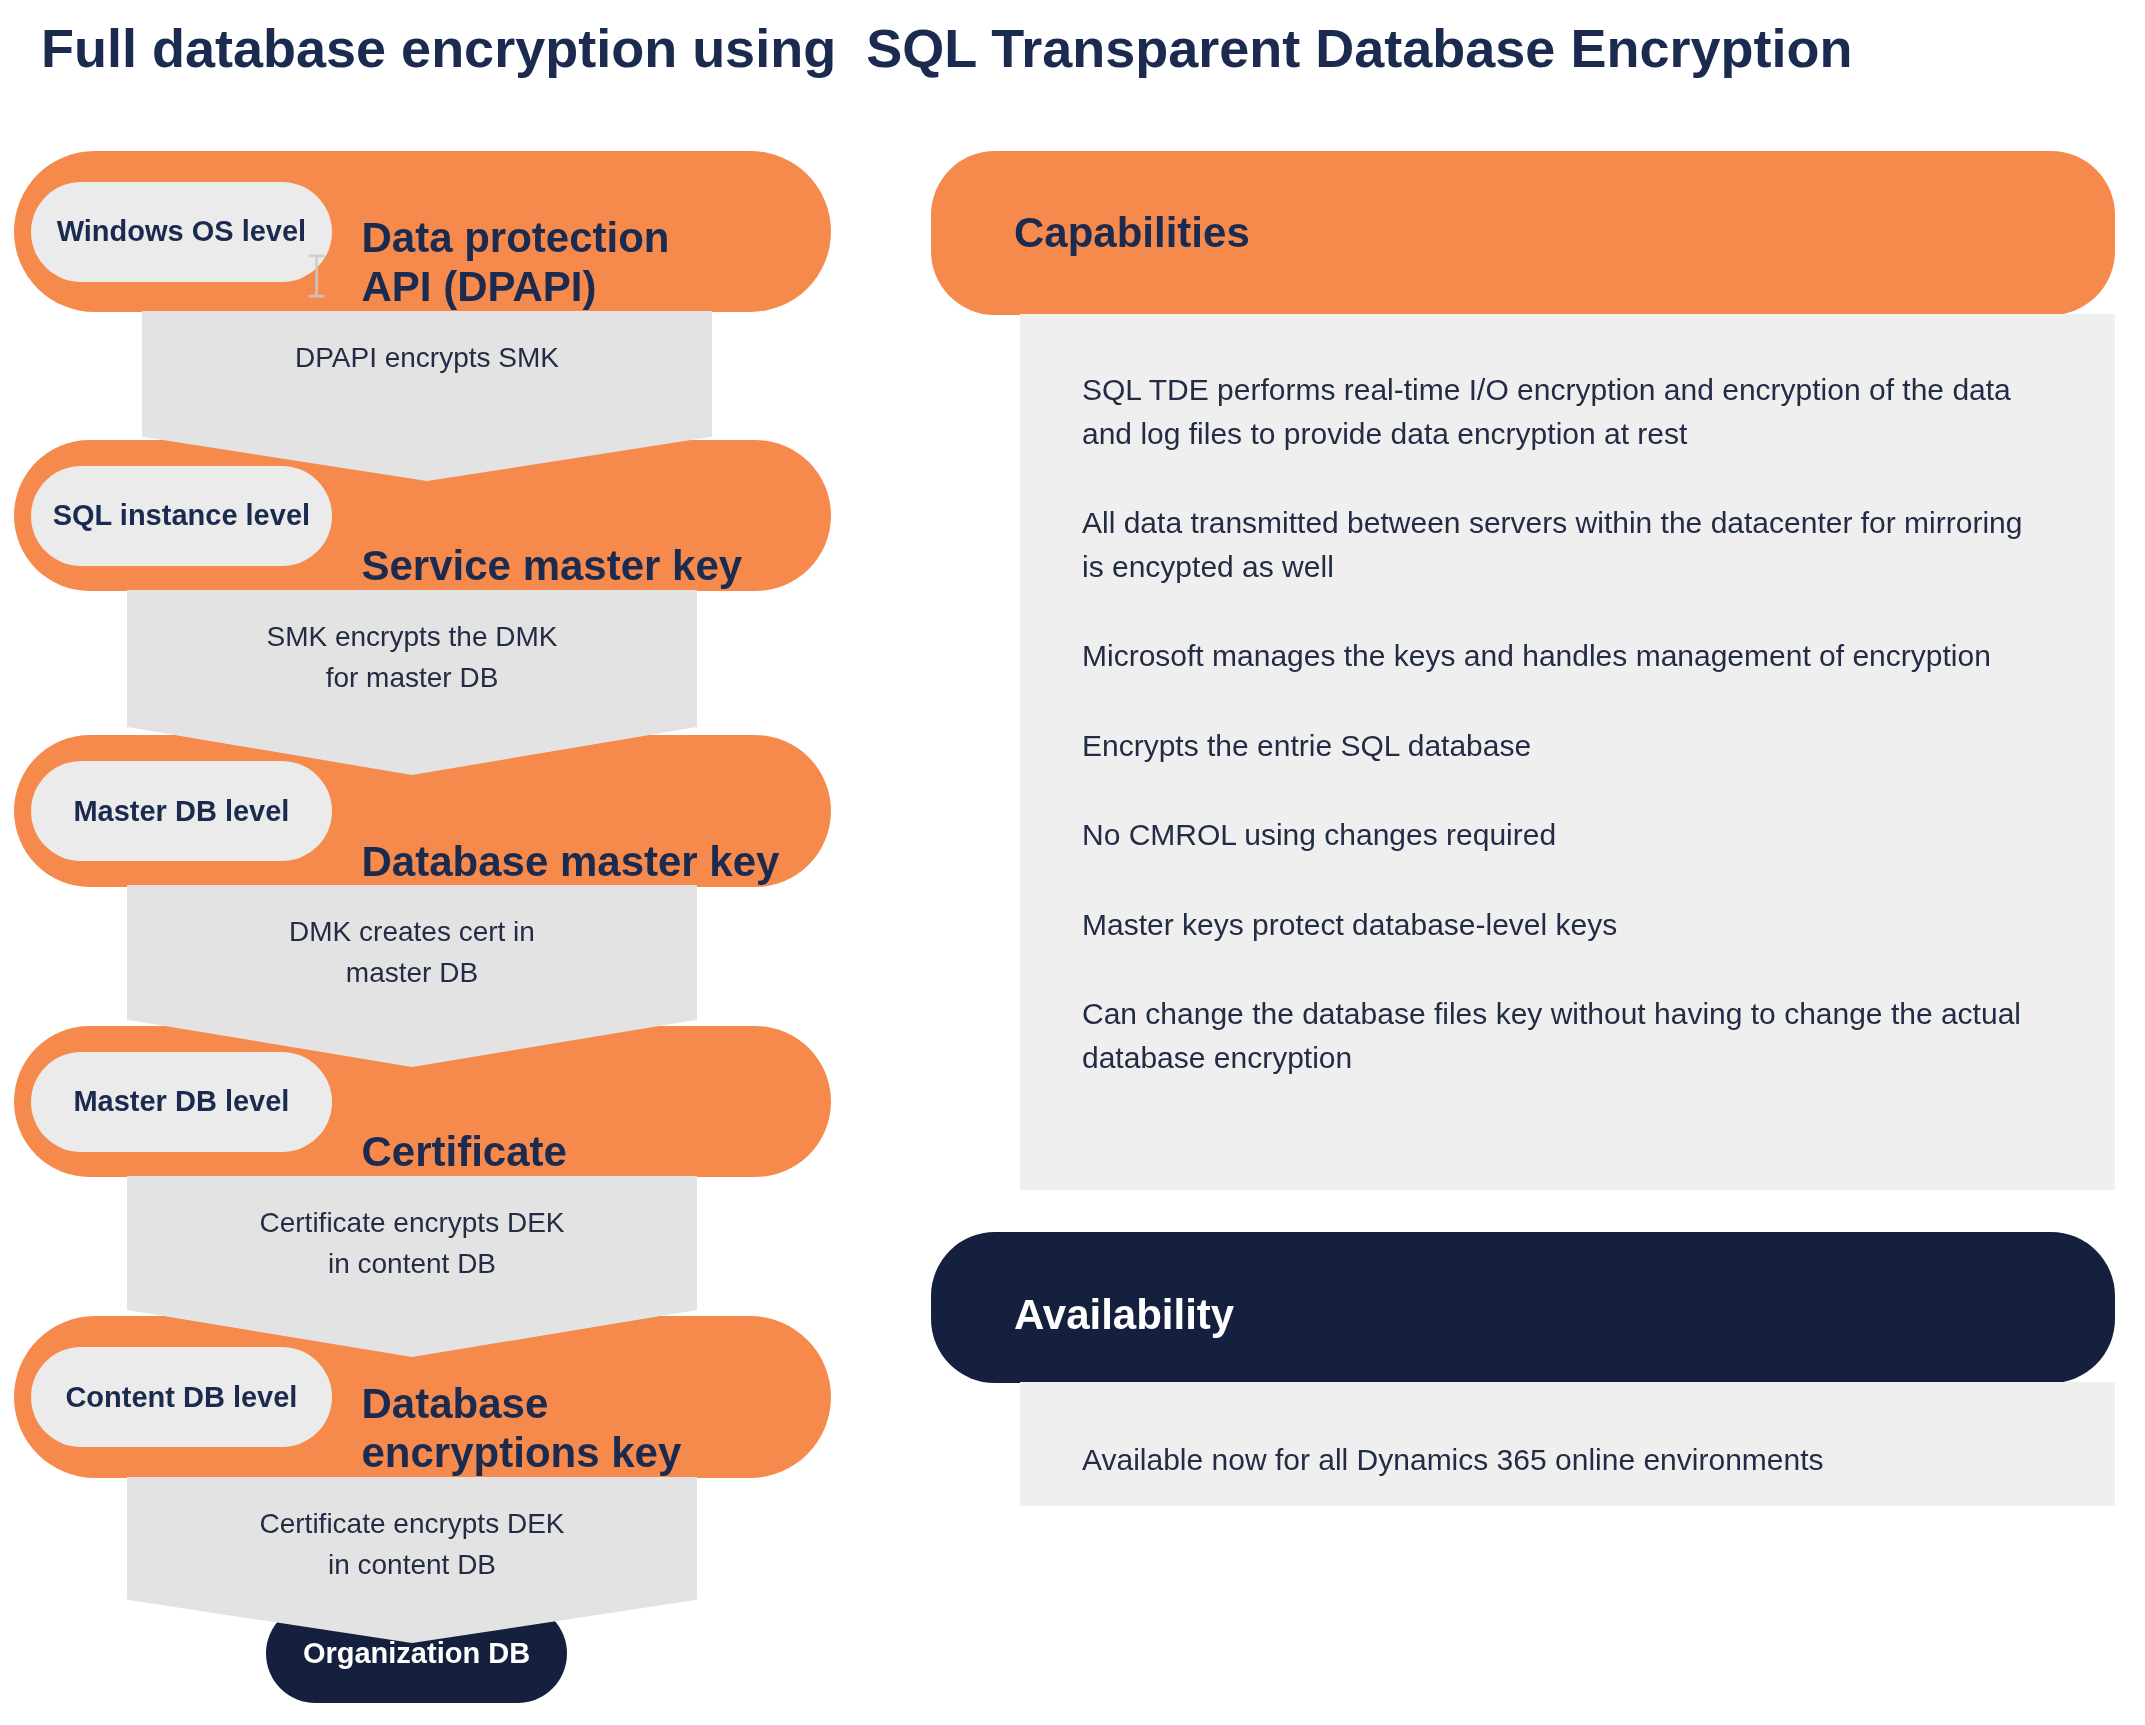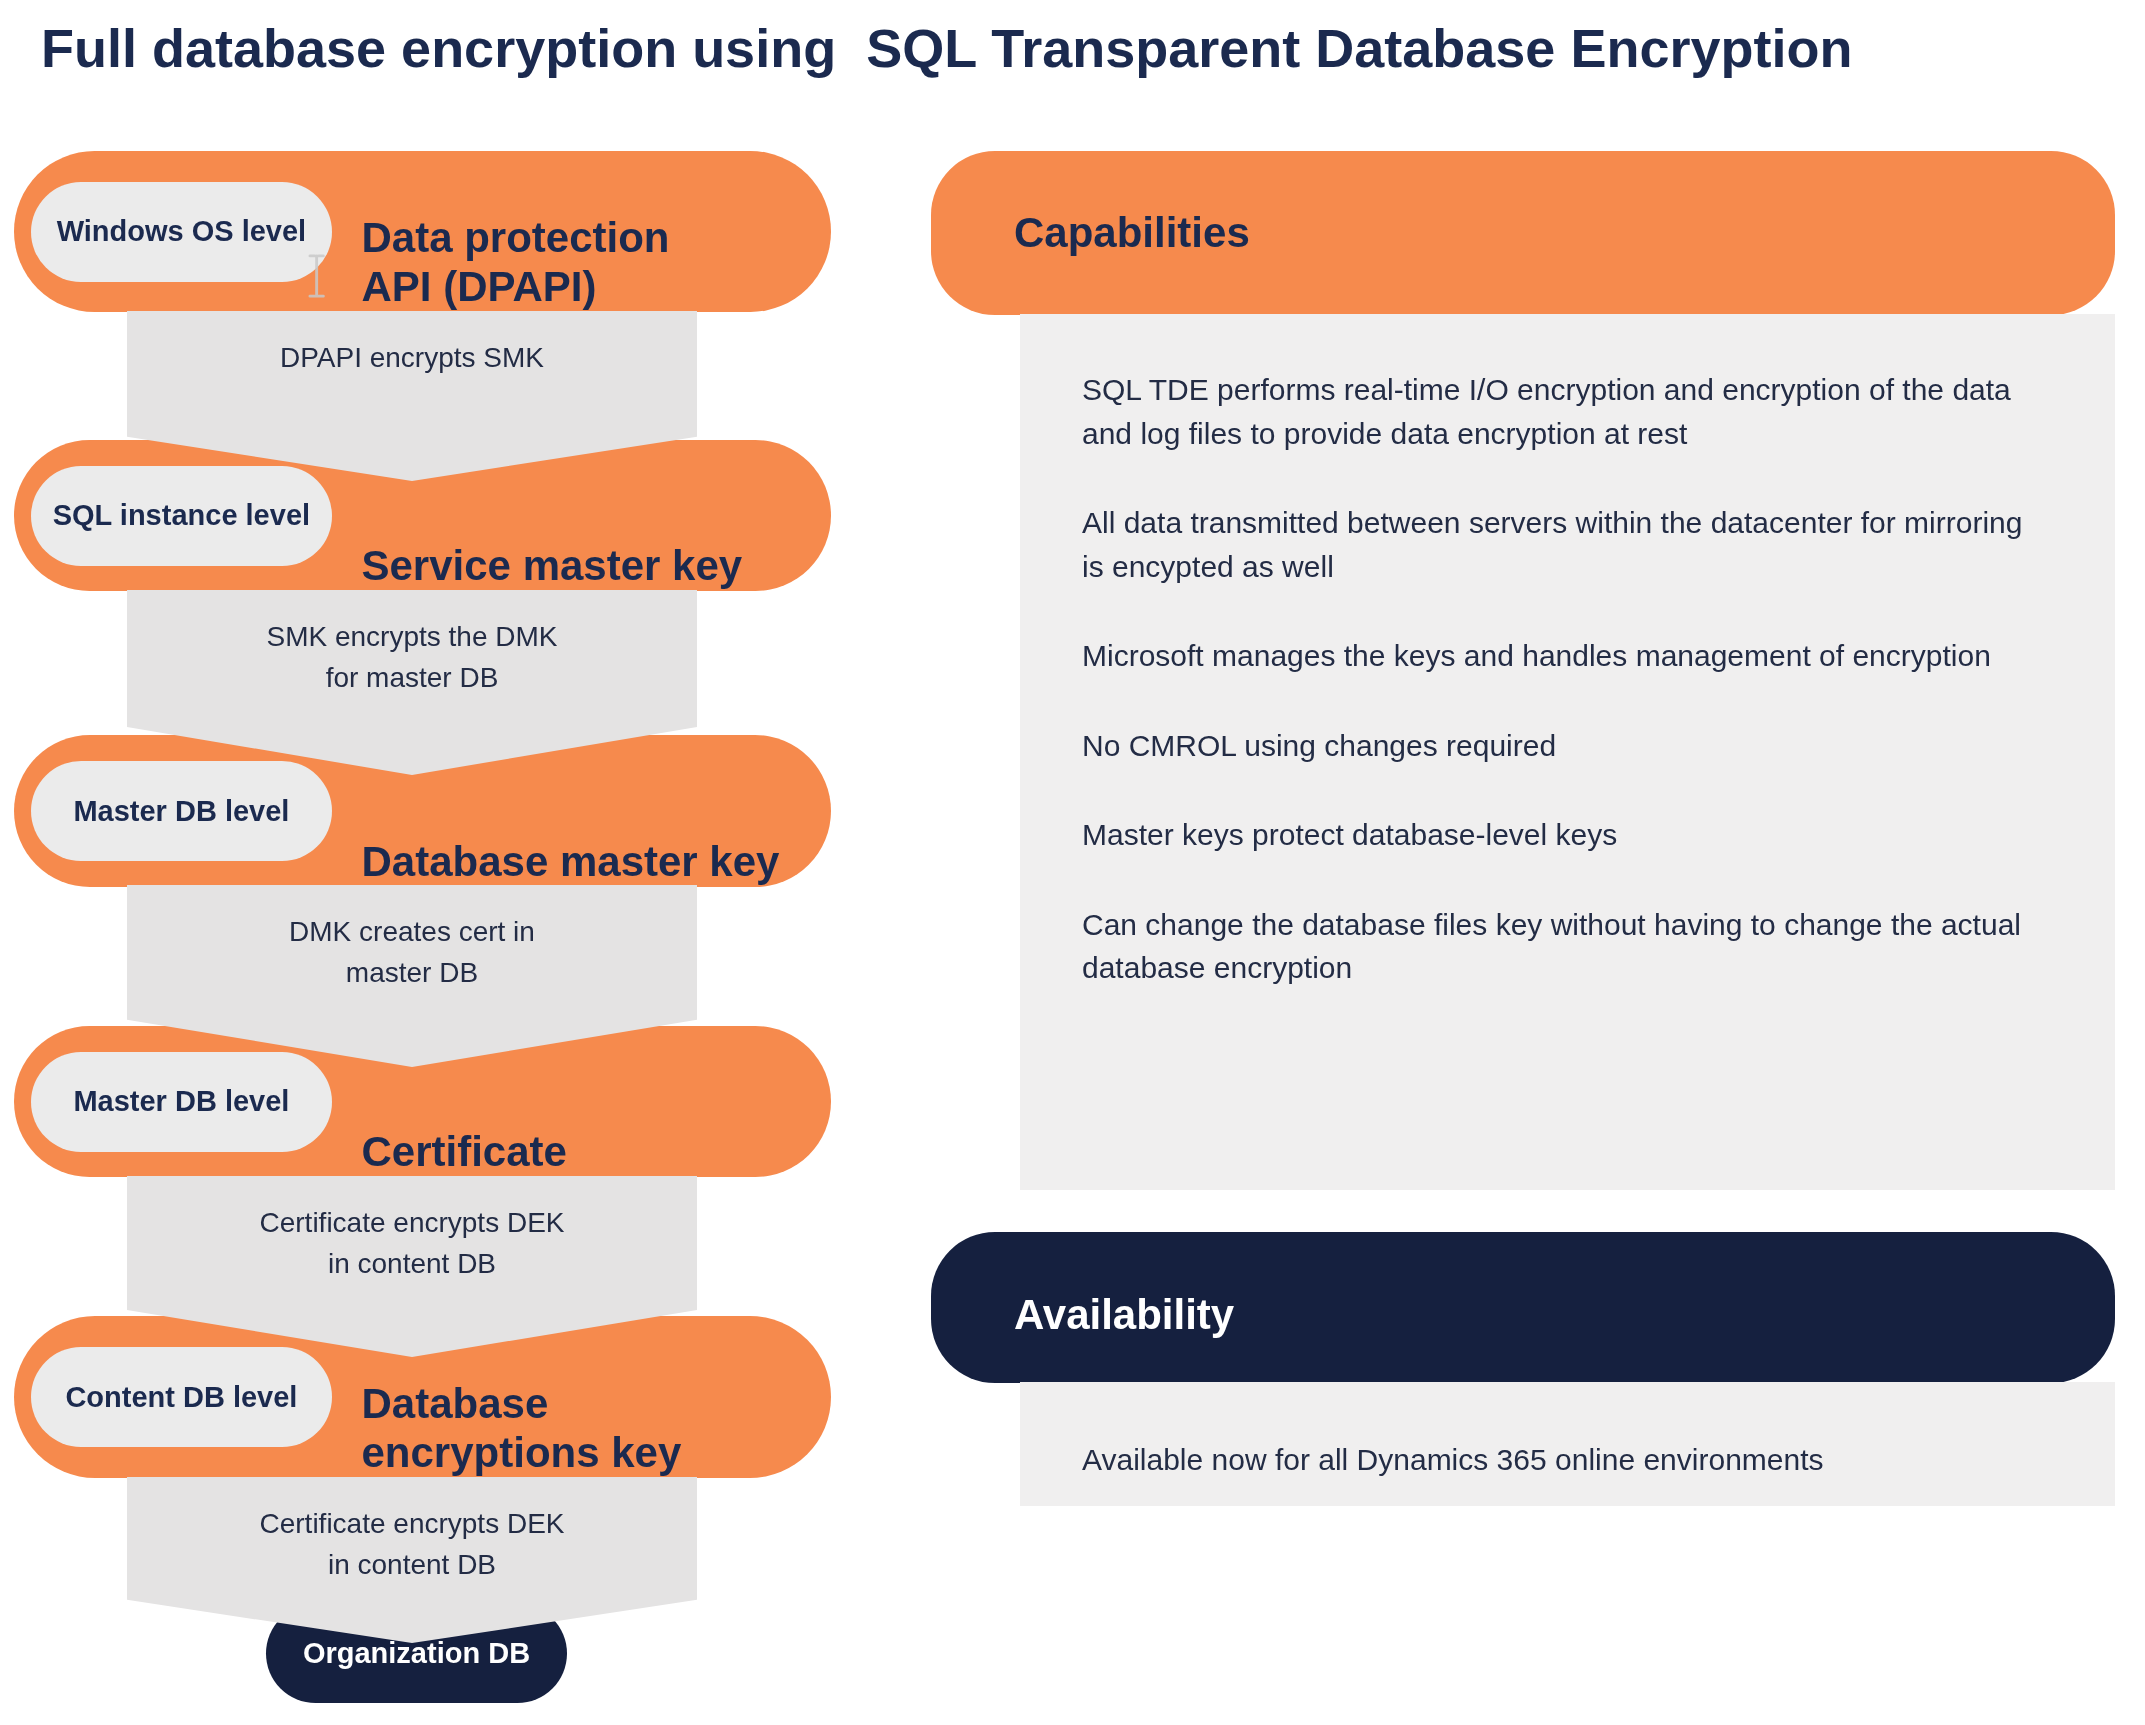--- a/index.html
+++ b/index.html
@@ -102,21 +102,21 @@
   <h1 class="page-title">Full database encryption using  SQL Transparent Database Encryption</h1>
 
   <div class="step" style="top:151px;height:161px;">
     <div class="level-pill">
       <span>Windows OS level</span>
     </div>
     <div class="step-title">Data protection
 API (DPAPI)</div>
   </div>
 
-  <div class="connector" style="top:311px;height:170px;">
+  <div class="connector" style="top:311px;height:170px;margin-left:15px;">
     <div class="connector-label">DPAPI encrypts SMK</div>
   </div>
 
   <div class="step" style="top:440px;height:151px;">
     <div class="level-pill">
       <span>SQL instance level</span>
     </div>
     <div class="step-title">Service master key</div>
   </div>
 
@@ -167,20 +167,21 @@
   </div>
 
   <div class="panel-header orange">
     <div class="heading">Capabilities</div>
   </div>
 
   <div class="panel-body capabilities">
     <p>SQL TDE performs real-time I/O encryption and encryption of the data and log files to provide data encryption at rest</p>
     <p>All data transmitted between servers within the datacenter for mirroring is encypted as well</p>
     <p>Microsoft manages the keys and handles management of encryption</p>
+    <p>Encrypts the entrie SQL database</p>
     <p>No CMROL using changes required</p>
     <p>Master keys protect database-level keys</p>
     <p>Can change the database files key without having to change the actual database encryption</p>
   </div>
 
   <div class="panel-header navy">
     <div class="heading">Availability</div>
   </div>
 
   <div class="panel-body availability">

